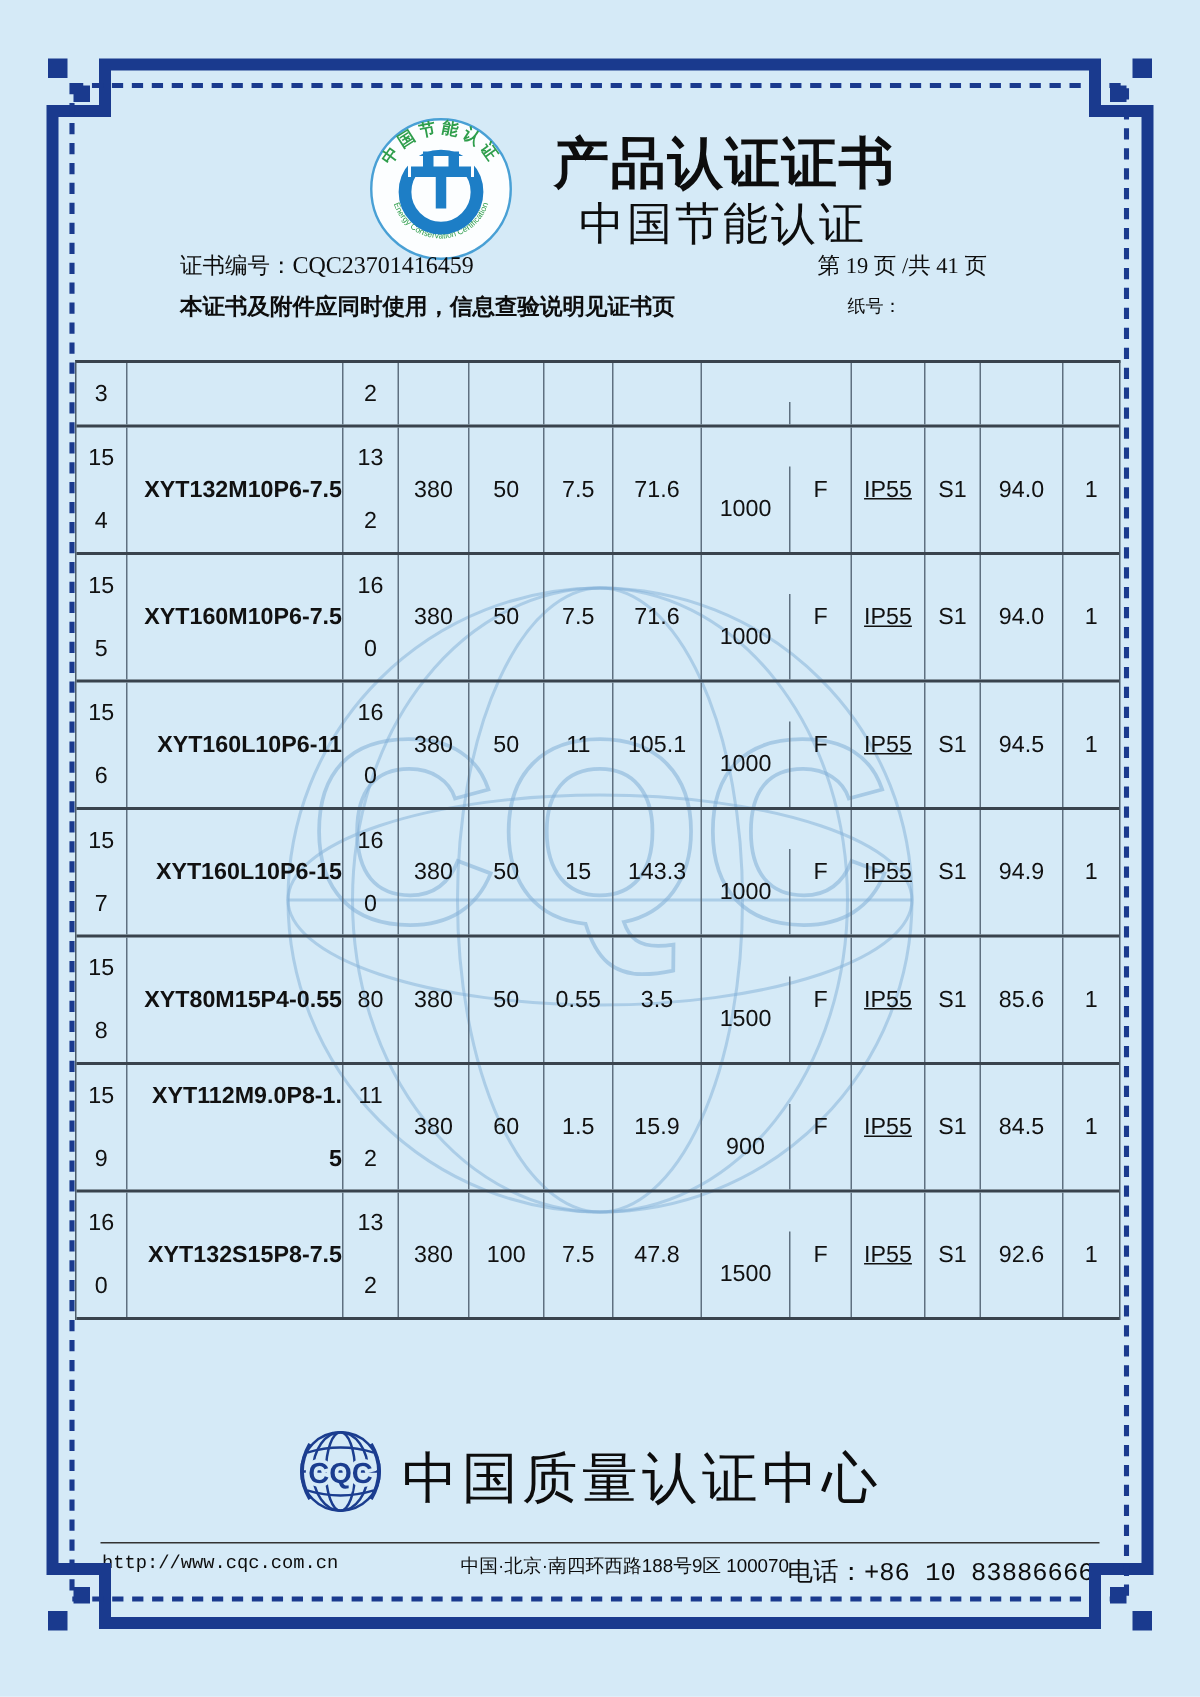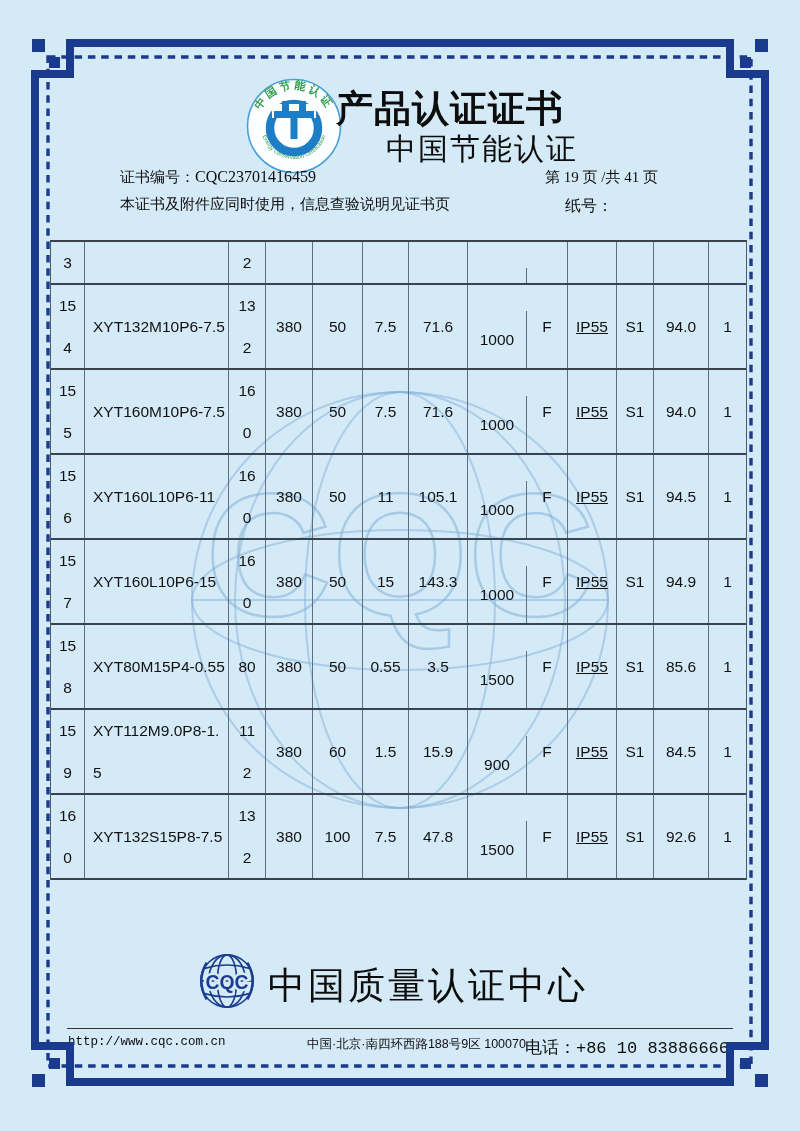--- a/index.html
+++ b/index.html
@@ -5,44 +5,44 @@
   html,body{margin:0;padding:0;}
   .page{position:relative;width:800px;height:1131px;background:#d5eaf7;overflow:hidden;
         font-family:"Liberation Sans",sans-serif;color:#0d0d0d;}
   svg{display:block;}
 
   
   .frame-svg{position:absolute;left:0;top:0;width:800px;height:1131px;pointer-events:none;z-index:50;}
 
   
   .emblem{position:absolute;left:246px;top:78px;width:96px;height:96px;}
-  .title{position:absolute;left:336px;top:84px;font-size:37px;font-weight:bold;letter-spacing:1px;white-space:nowrap;}
+  .title{position:absolute;left:369px;top:84px;font-size:37px;font-weight:bold;letter-spacing:1px;white-space:nowrap;}
   .subtitle{position:absolute;left:386px;top:129px;font-size:30px;letter-spacing:2px;white-space:nowrap;}
   .cert-line{position:absolute;left:120px;top:168px;font-family:"Liberation Serif",serif;font-size:15px;white-space:nowrap;}
   .cert-line .certno{font-family:"Liberation Serif",serif;font-size:16px;}
   .page-info{position:absolute;left:545px;top:168px;font-family:"Liberation Serif",serif;font-size:15px;white-space:nowrap;}
-  .usage-note{position:absolute;left:120px;top:195px;font-size:15px;font-weight:normal;white-space:nowrap;}
-  .paper-no{position:absolute;left:565px;top:196px;font-size:16px;white-space:nowrap;}
+  .usage-note{position:absolute;left:120px;top:195px;font-size:15px;font-weight:bold;white-space:nowrap;}
+  .paper-no{position:absolute;left:565px;top:196px;font-size:12px;white-space:nowrap;}
 
   
   .watermark{position:absolute;left:150px;top:380px;width:500px;height:440px;z-index:1;}
 
   
   .spec-table{position:absolute;left:50px;top:240px;width:697px;z-index:2;
               border-top:2px solid #39434d;border-left:1px solid #4a5a68;border-right:1px solid #4a5a68;
               box-sizing:border-box;}
   .trow{display:flex;height:85px;box-sizing:border-box;border-bottom:2px solid #39434d;}
   .trow.partial{height:43px;}
   .tcell{display:flex;flex-direction:column;justify-content:center;align-items:center;
          box-sizing:border-box;border-right:1px solid #5f7080;font-size:15.5px;color:#111;overflow:hidden;}
   .tcell:last-child{border-right:none;}
   .tline{height:42px;line-height:42px;white-space:nowrap;}
   .trow.partial .tline{height:41px;line-height:41px;}
   .col-serial{width:34px;}
-  .col-model{width:144px;align-items:flex-start;padding-left:8px;}
+  .col-model{width:144px;align-items:flex-end;padding-left:8px;font-weight:bold;}
   .col-frame{width:37px;}
   .col-voltage{width:47px;}
   .col-freq{width:50px;}
   .col-power{width:46px;}
   .col-current{width:59px;}
   .col-speed{width:59px;margin-top:26px;}
   .col-ins{width:41px;}
   .col-ip{width:49px;text-decoration:underline;}
   .col-duty{width:37px;}
   .col-eff{width:55px;}

